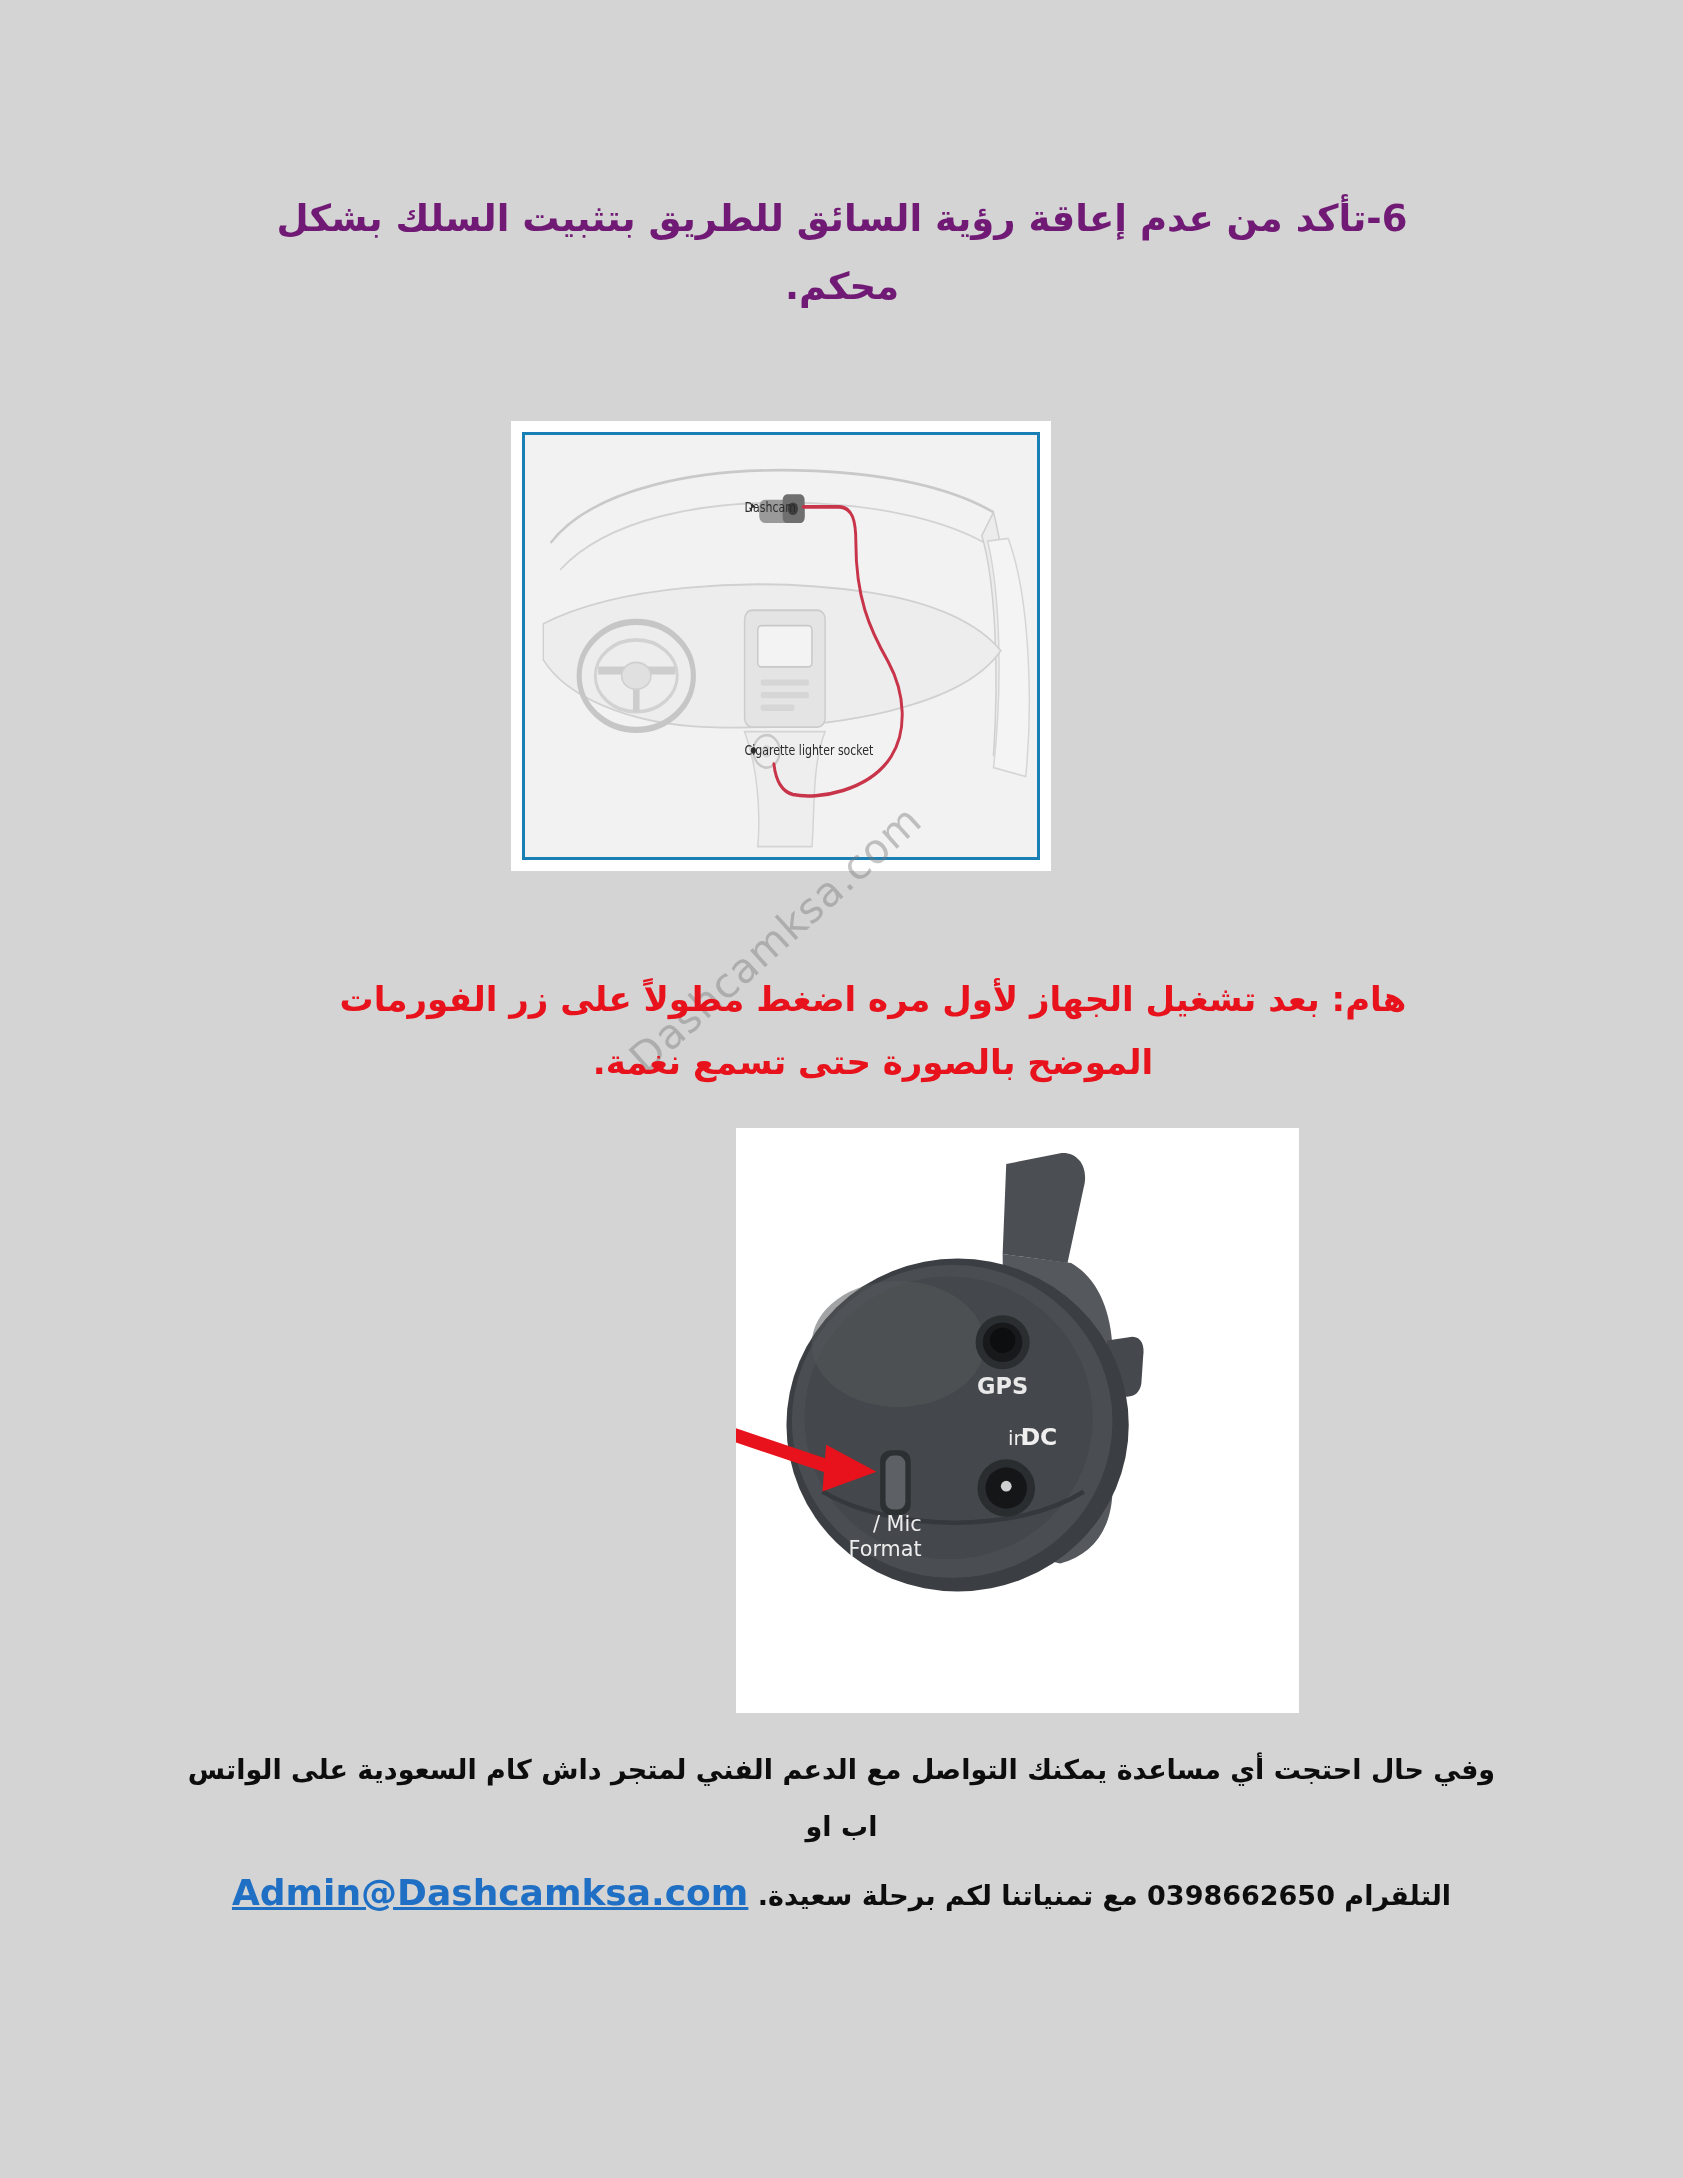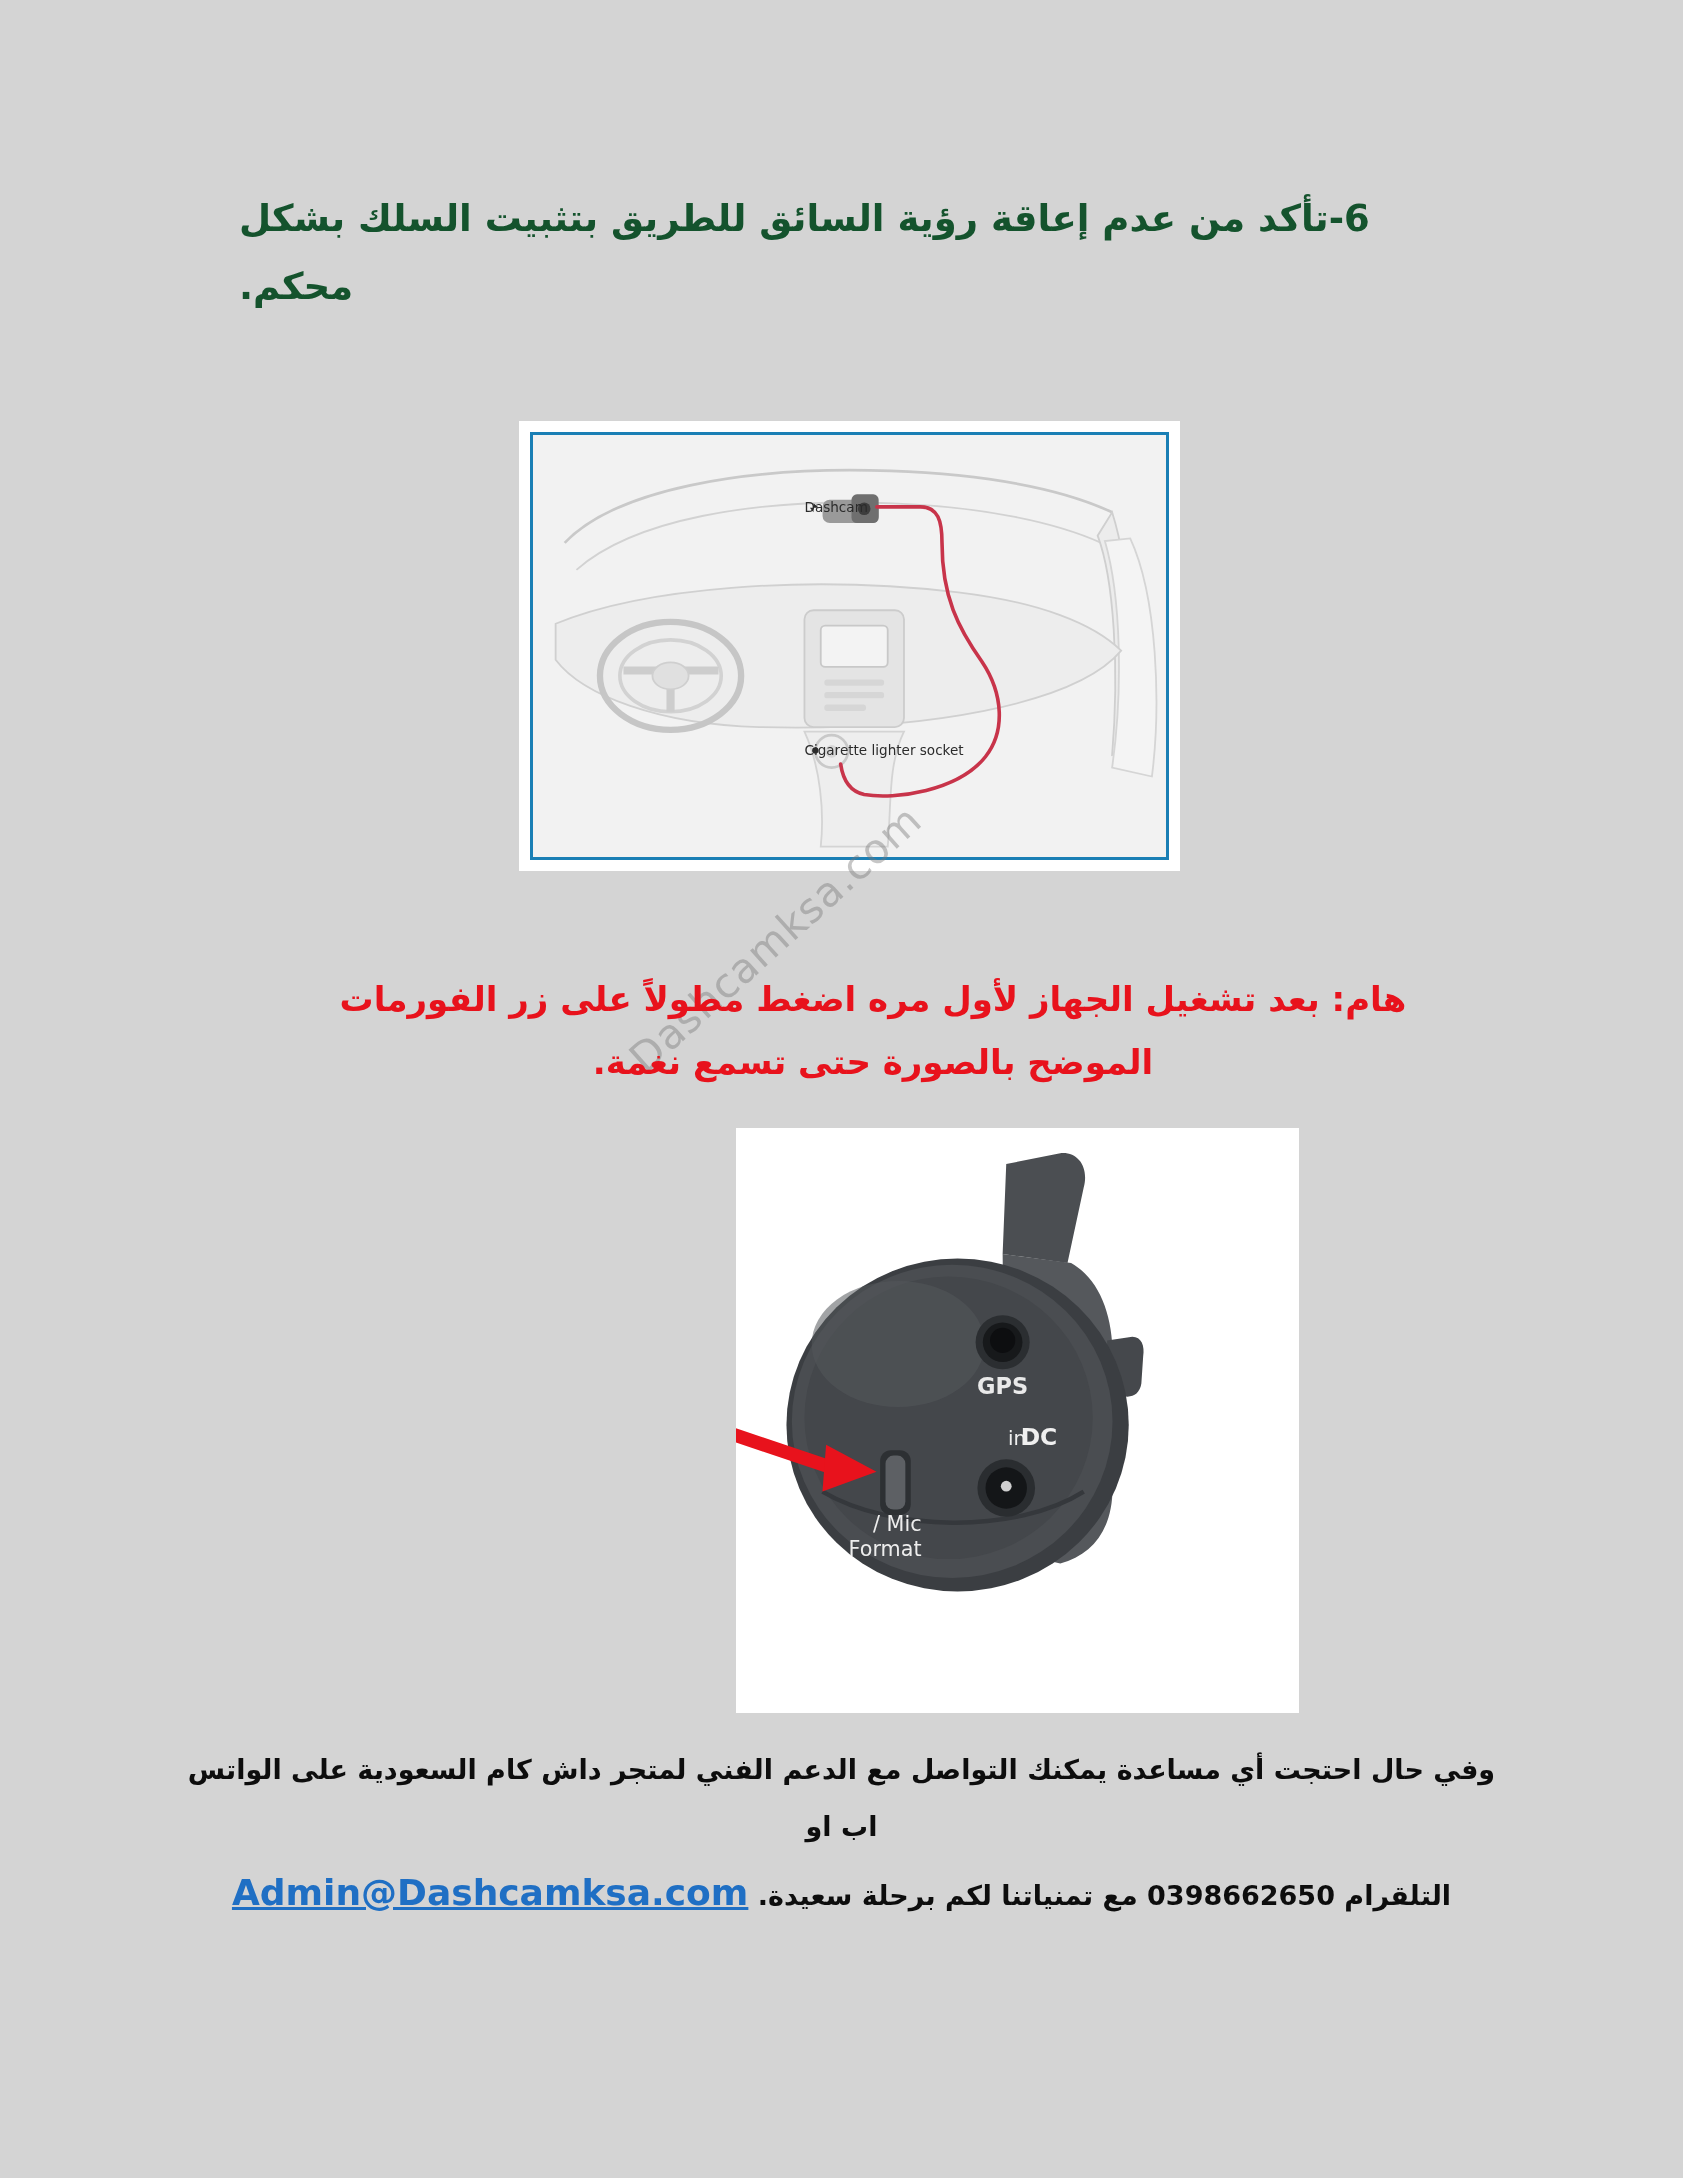--- a/index.html
+++ b/index.html
@@ -15,37 +15,36 @@
     background: #d4d4d4;
     overflow: hidden;
   }
 
   
   .step-heading {
     position: absolute;
     top: 185px;
     left: 239px;
     width: 1206px;
-    text-align: left;
+    text-align: center;
     direction: rtl;
     font-size: 37px;
     font-weight: bold;
     line-height: 1.85;
-    color: #14532d;
+    color: #701a75;
   }
 
   
   .figure-car {
     position: absolute;
     top: 421px;
     left: 511px;
-    width: 661px;
+    width: 540px;
     height: 450px;
     background: #ffffff;
-    margin-left: 8px;
   }
   .car-inner {
     position: absolute;
     top: 10.8px;
     left: 10.8px;
     right: 10.8px;
     bottom: 10.8px;
     border: 3.6px solid #1a7fb5;
     background: #f1f1f1;
     overflow: hidden;

